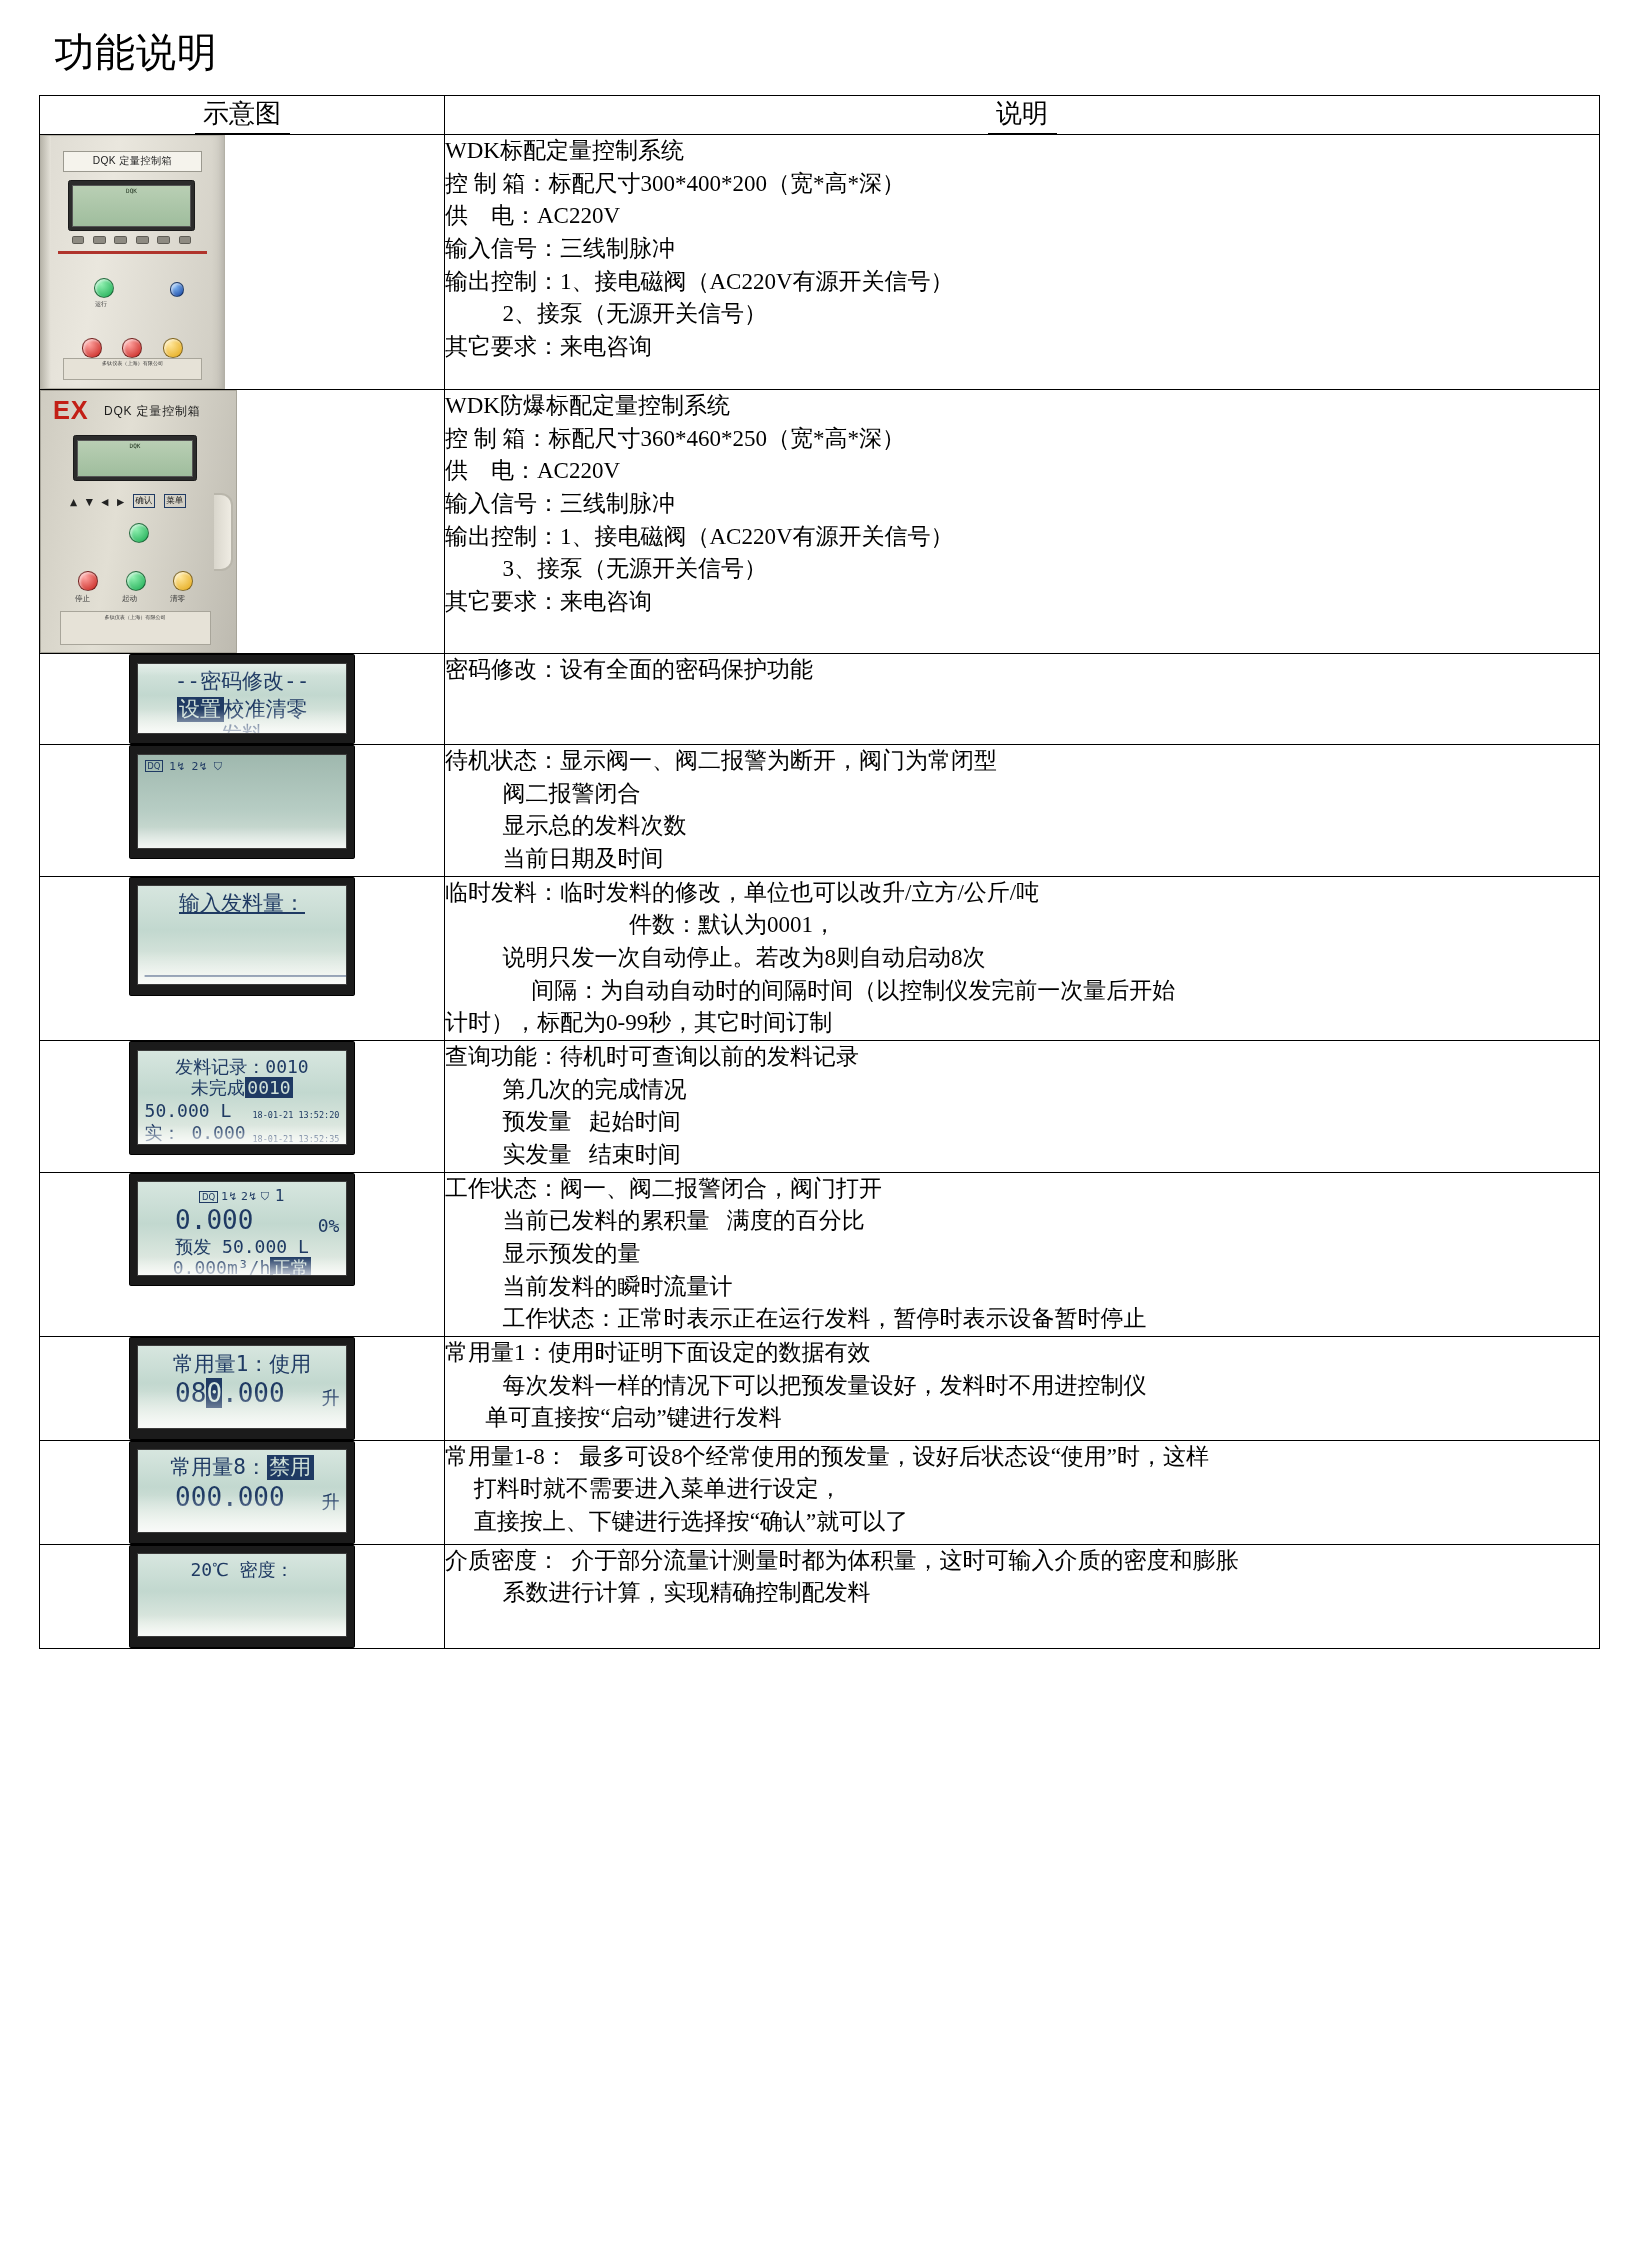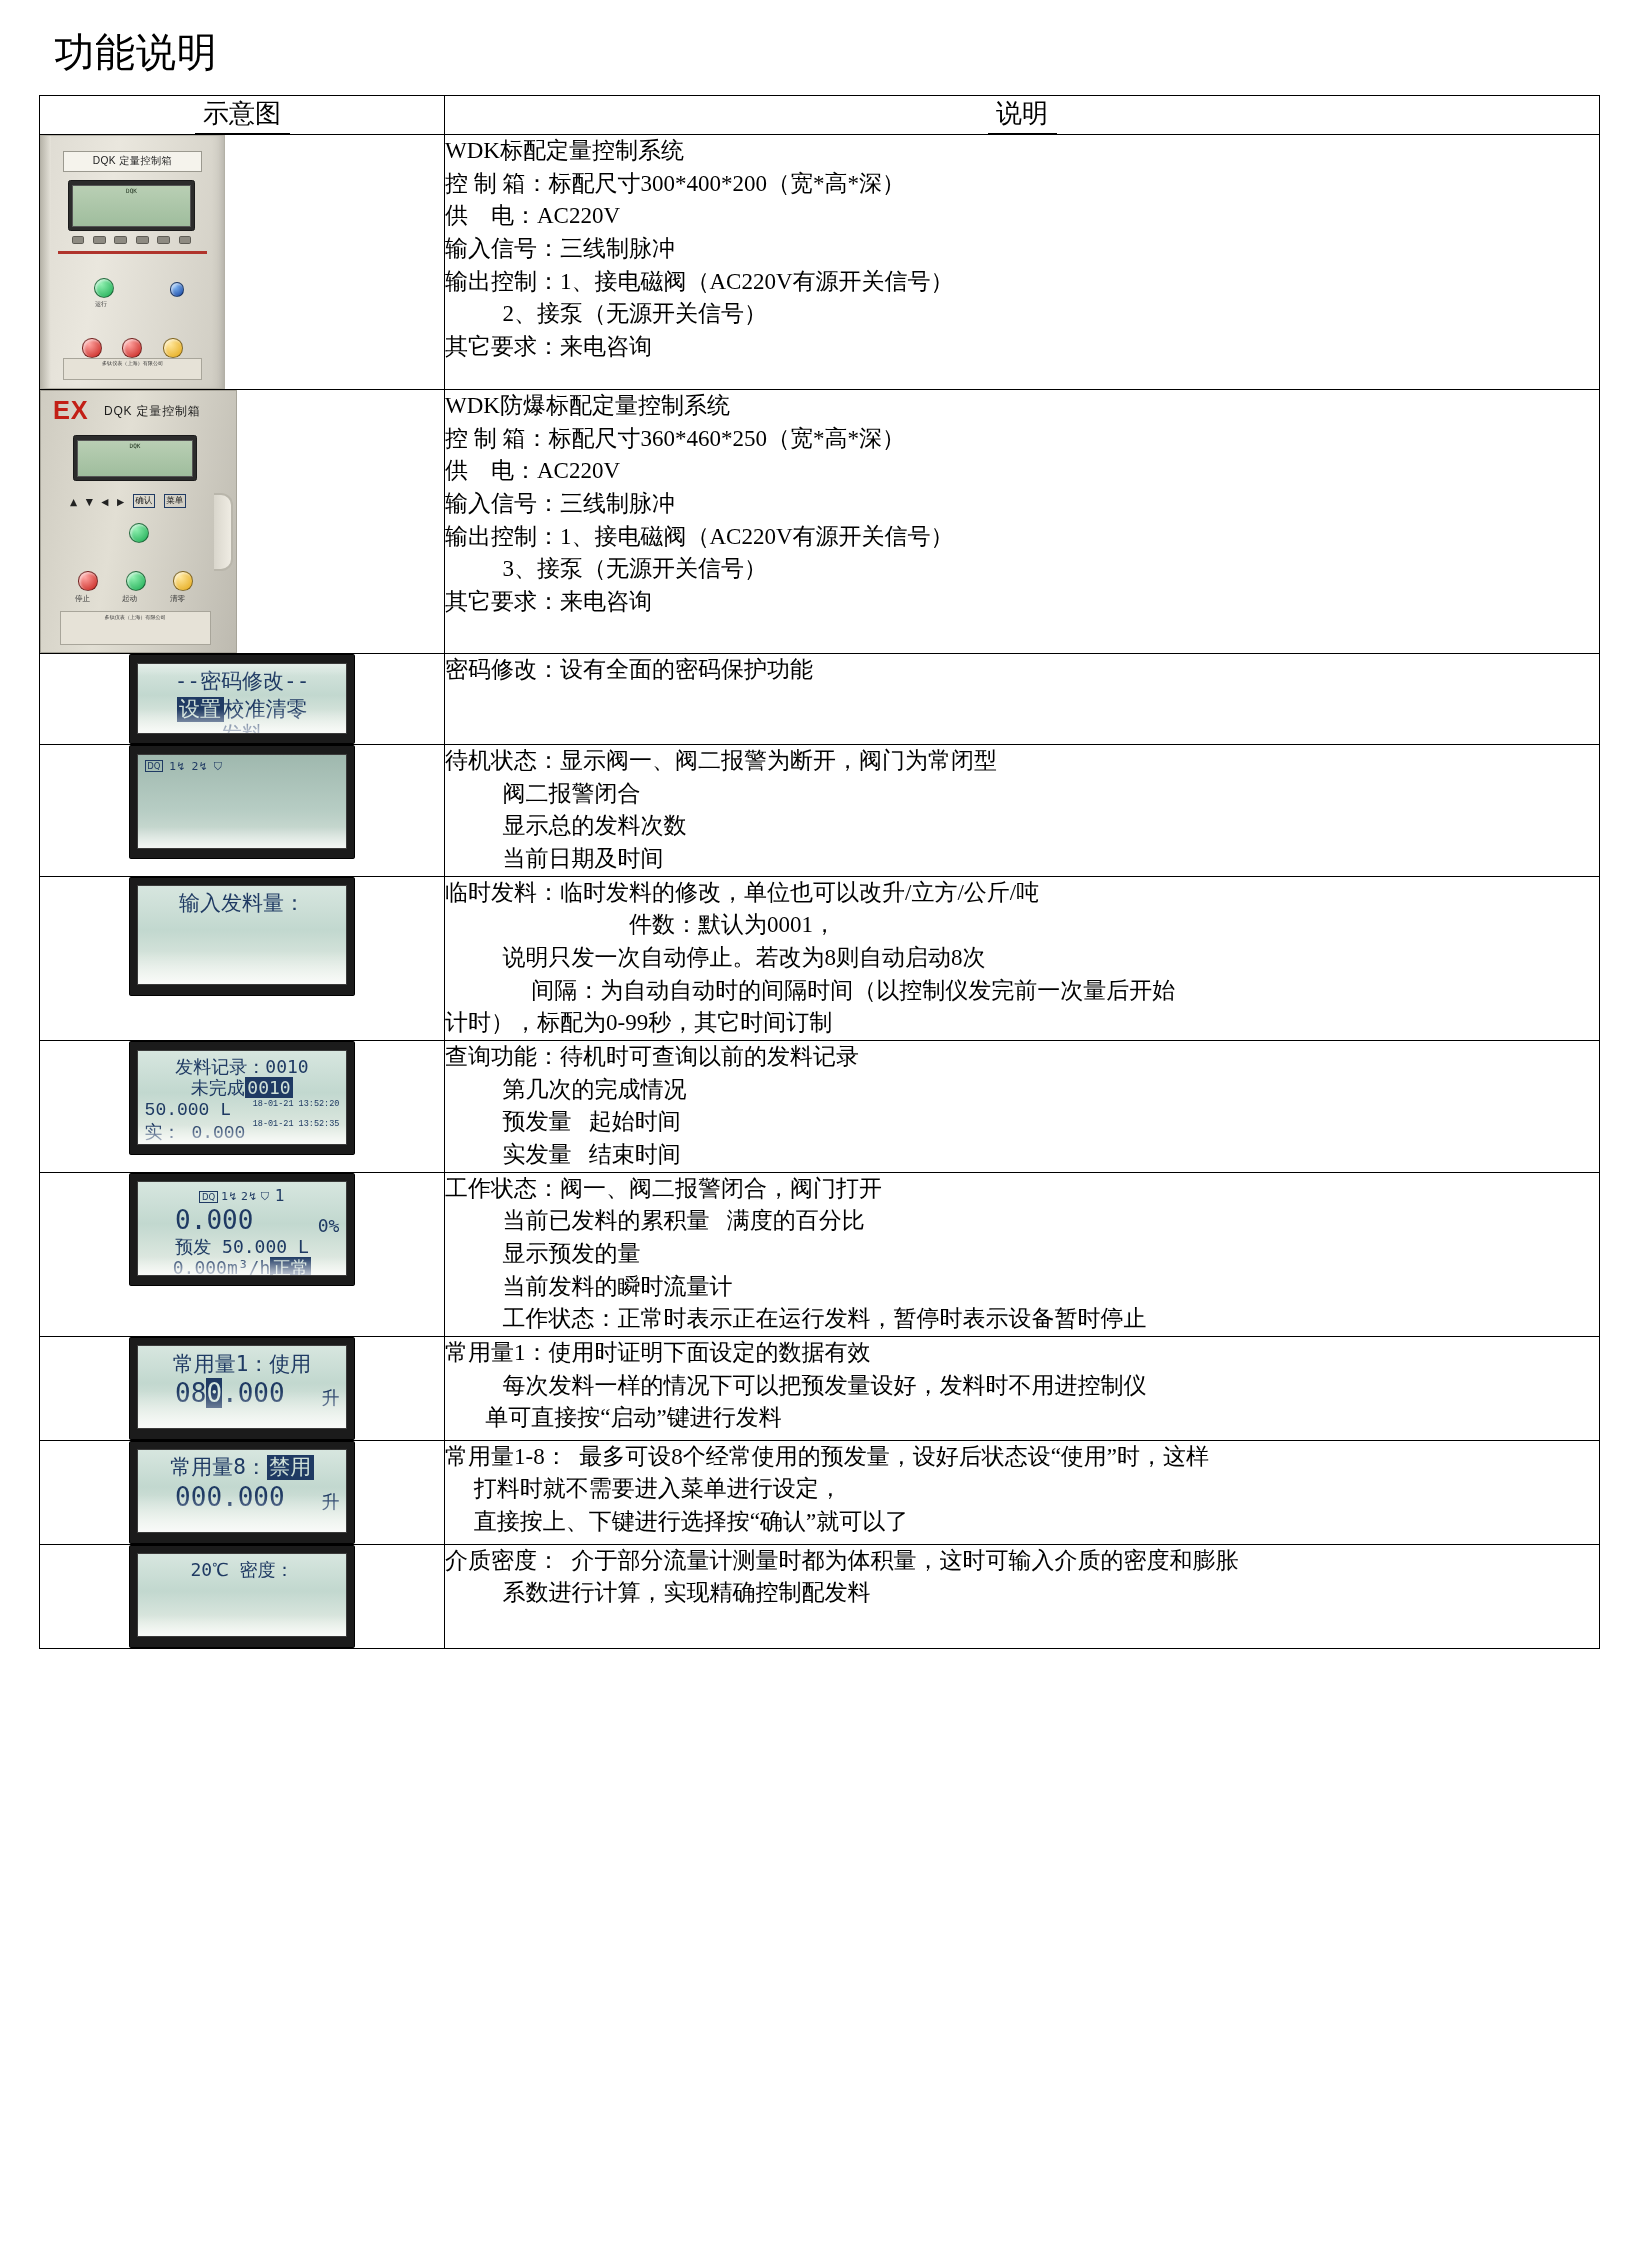--- a/index.html
+++ b/index.html
@@ -173,21 +173,21 @@
     width: 100%;
     background: linear-gradient(180deg,#d7e6df 0%,#c2d8cf 45%,#e9efe7 100%);
     border: 0.8px solid #3a3a3a;
     font-family: "DejaVu Sans Mono", monospace;
     color: #1f3a63;
     position: relative;
     padding: 5.1px 6.8px 6.8px 6.8px;
     overflow: hidden;
   }
   .sc-h { height: 71px; }
-  .sc-t { height: 100px; }
+  .sc-t { height: 100px; text-decoration: underline; }
   .sc-x { height: 95px; }
   .sc-big { height: 84px; }
   .lcd-line { line-height: 1.18; white-space: pre; }
   .f12 { font-size: 15.3px; }
   .f14 { font-size: 18px; }
   .f16 { font-size: 21px; }
   .f20 { font-size: 26px; }
   .center { text-align: center; }
   .inv {
     background: #1f3a63; color: #cfe0d8; padding: 0 2.5px;
@@ -203,21 +203,21 @@
     position: absolute; left: 0; right: 0; top: 0; height: 18%;
     background: linear-gradient(180deg,rgba(255,255,255,.35),rgba(255,255,255,0));
     pointer-events: none;
   }
   .icons-row {
     display: flex; gap: 6px; align-items: center;
     font-family: "DejaVu Sans", sans-serif; font-size: 11px;
   }
   .icbox { border: 0.8px solid #1f3a63; padding: 0 1.7px; font-size: 8.5px; }
   .rec-grid {
-    display: flex; justify-content: space-between; align-items: flex-start; font-family: Liberation Mono, monospace;
+    display: flex; justify-content: space-between; align-items: flex-end;
   }
   .rec-times { font-size: 8.5px; line-height: 1.12; text-align: right; }
   .indent { padding-left: 30.5px; }
   .num-hl { background: #1f3a63; color: #d5e6de; }
 </style>
 </head>
 <body>
 
 <div class="page">
 

